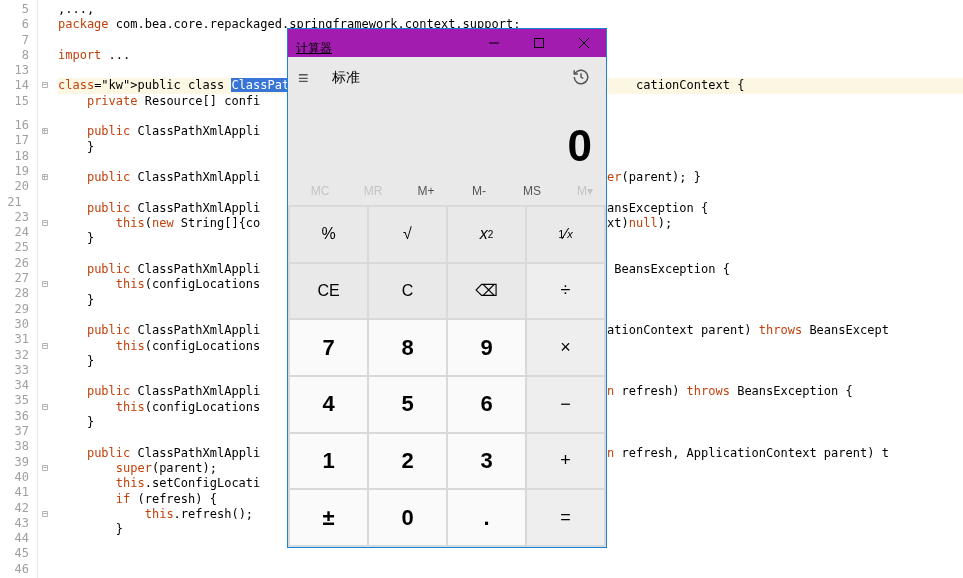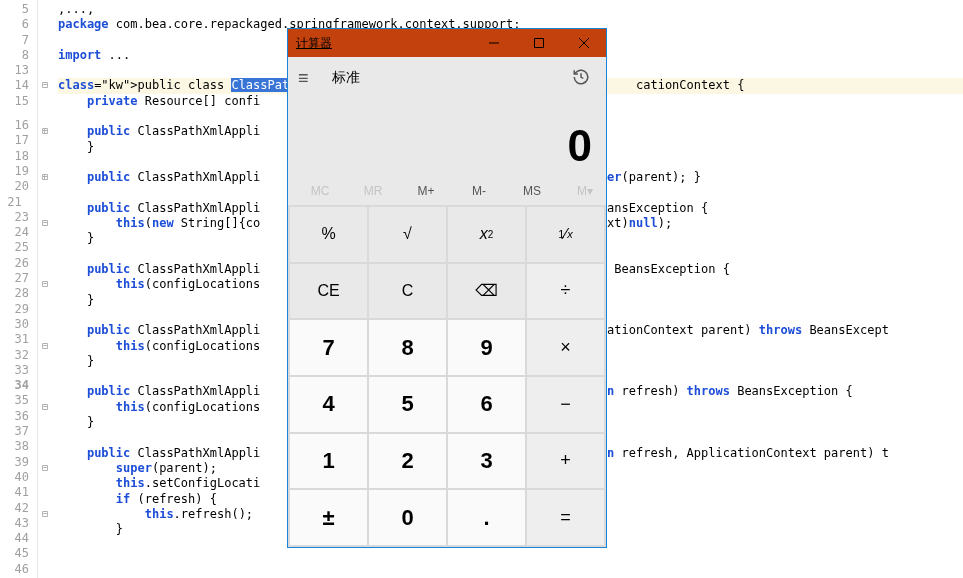--- a/index.html
+++ b/index.html
@@ -43,38 +43,38 @@
   white-space: pre;
   font-family: Consolas, monospace;
   font-size: 12px;
   line-height: 15.3px;
   padding-top: 2px;
   padding-left: 6px;
   color: #000;
 }
 .code .line { height: 15.3px; }
 .line.hl { background: #fcf7e3; }
-.kw { color: #1d4ed8; font-weight: bold; }
+.kw { color: #c2410c; font-weight: normal; }
 .sel { background: #3875d6; color: #fff; }
 
 .calc {
   position: absolute;
   left: 287px; top: 28px;
   width: 320px; height: 520px;
   background: #e9e9e9;
   border: 1px solid #1883d7;
   font-family: "Microsoft YaHei", "Segoe UI", sans-serif;
   display: flex;
   flex-direction: column;
 }
 .calc-titlebar {
   height: 28px;
-  background: #c2410c;
-  display: flex;
-  align-items: center;
+  background: #a21caf;
+  display: flex;
+  align-items: flex-end;
   padding-left: 8px;
   text-decoration: underline;
 }
 .calc-title { font-size: 12px; color: #000; flex: 1; }
 .calc-winbtn {
   width: 45px; height: 28px;
   display: flex; align-items: center; justify-content: center;
 }
 .calc-winbtn svg { width: 10px; height: 10px; }
 .calc-header {
@@ -151,21 +151,21 @@
       <div style="height: 15.3px;">24</div>
       <div style="height: 15.3px;">25</div>
       <div style="height: 15.3px;">26</div>
       <div style="height: 15.3px;">27</div>
       <div style="height: 15.3px;">28</div>
       <div style="height: 15.3px;">29</div>
       <div style="height: 15.3px;">30</div>
       <div style="height: 15.3px;">31</div>
       <div style="height: 15.3px;">32</div>
       <div style="height: 15.3px;">33</div>
-      <div style="height: 15.3px; font-weight: bold;">34</div>
+      <div style="height: 15.3px;">34</div>
       <div style="height: 15.3px; text-align: right;">35</div>
       <div style="height: 15.3px;">36</div>
       <div style="height: 15.3px;">37</div>
       <div style="height: 15.3px;">38</div>
       <div style="height: 15.3px;">39</div>
       <div style="height: 15.3px;">40</div>
       <div style="height: 15.3px;">41</div>
       <div style="height: 15.3px;">42</div>
       <div style="height: 15.3px;">43</div>
       <div style="height: 15.3px;">44</div>

